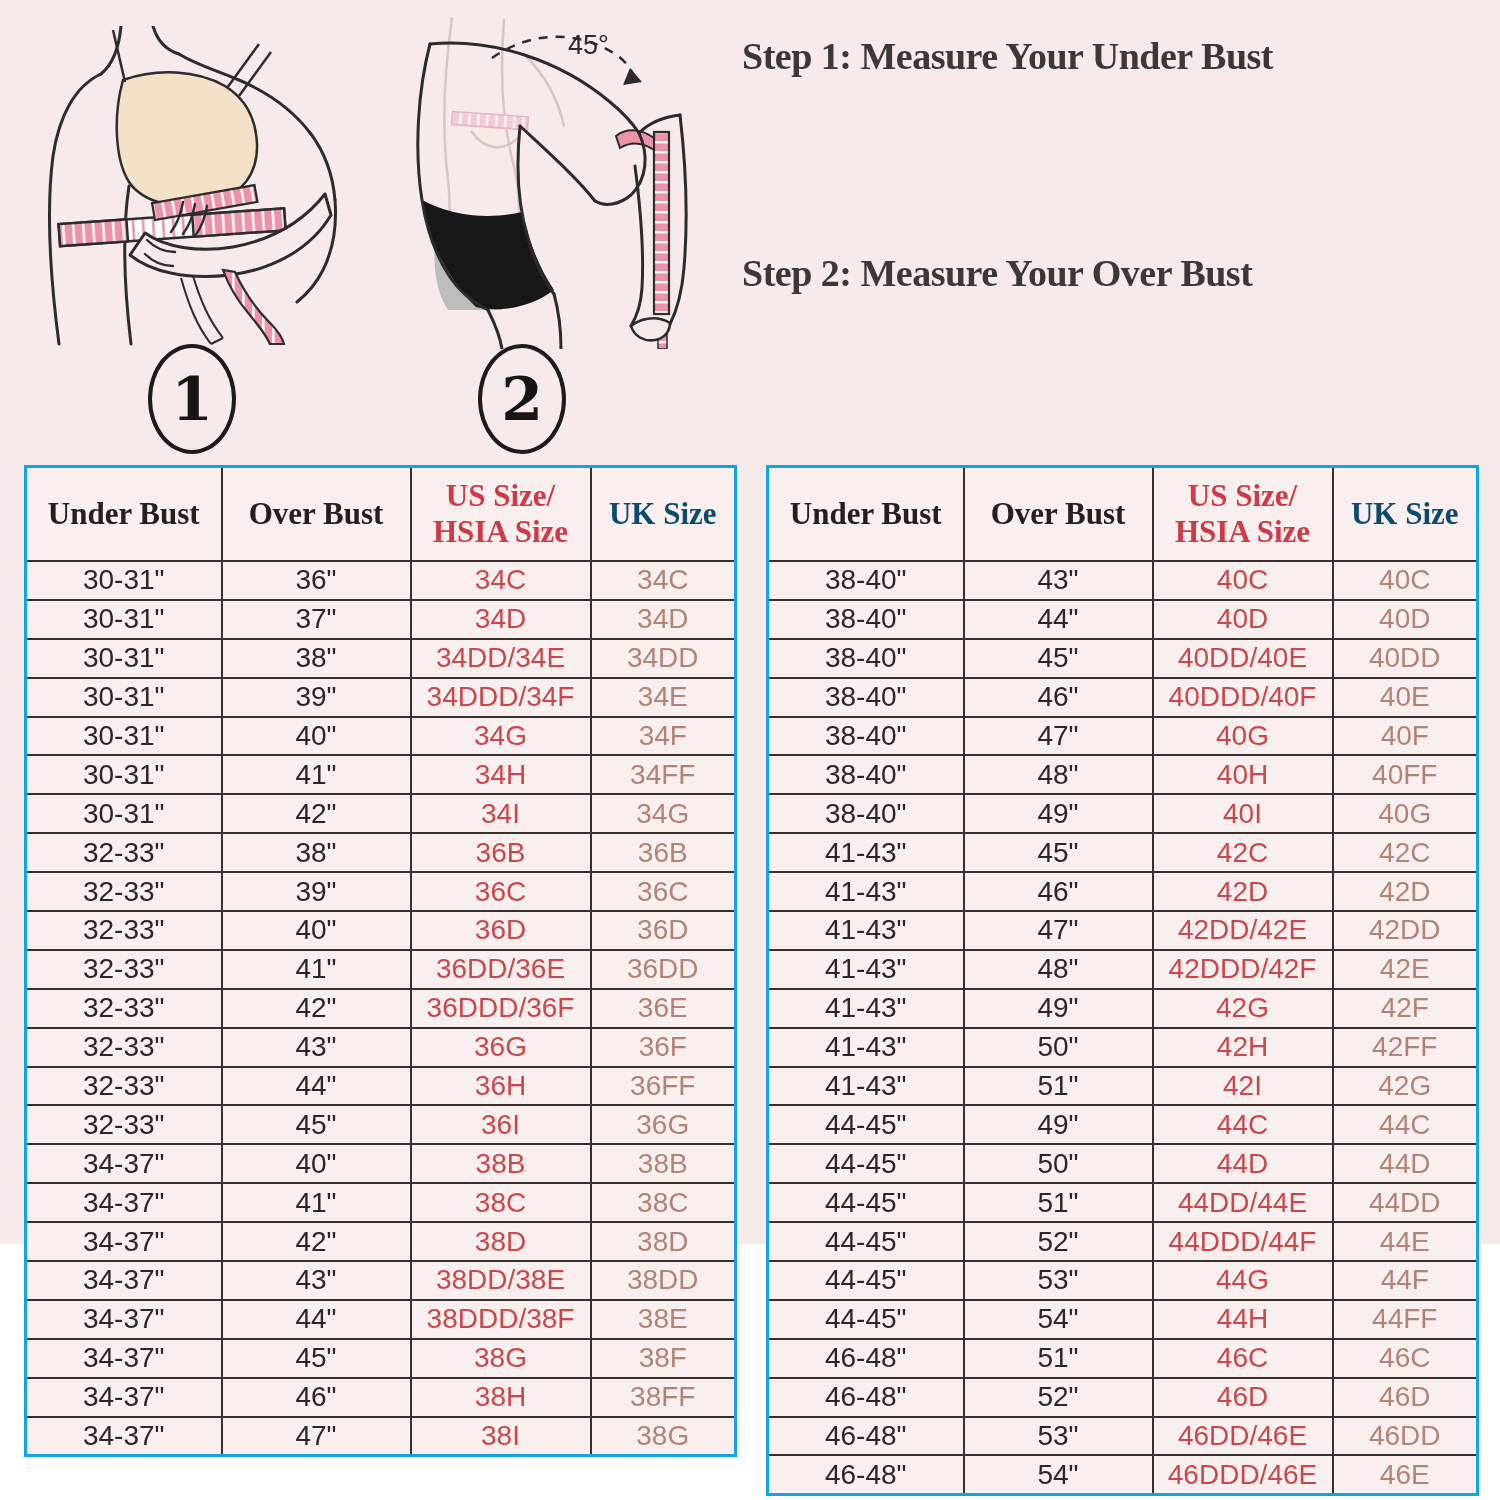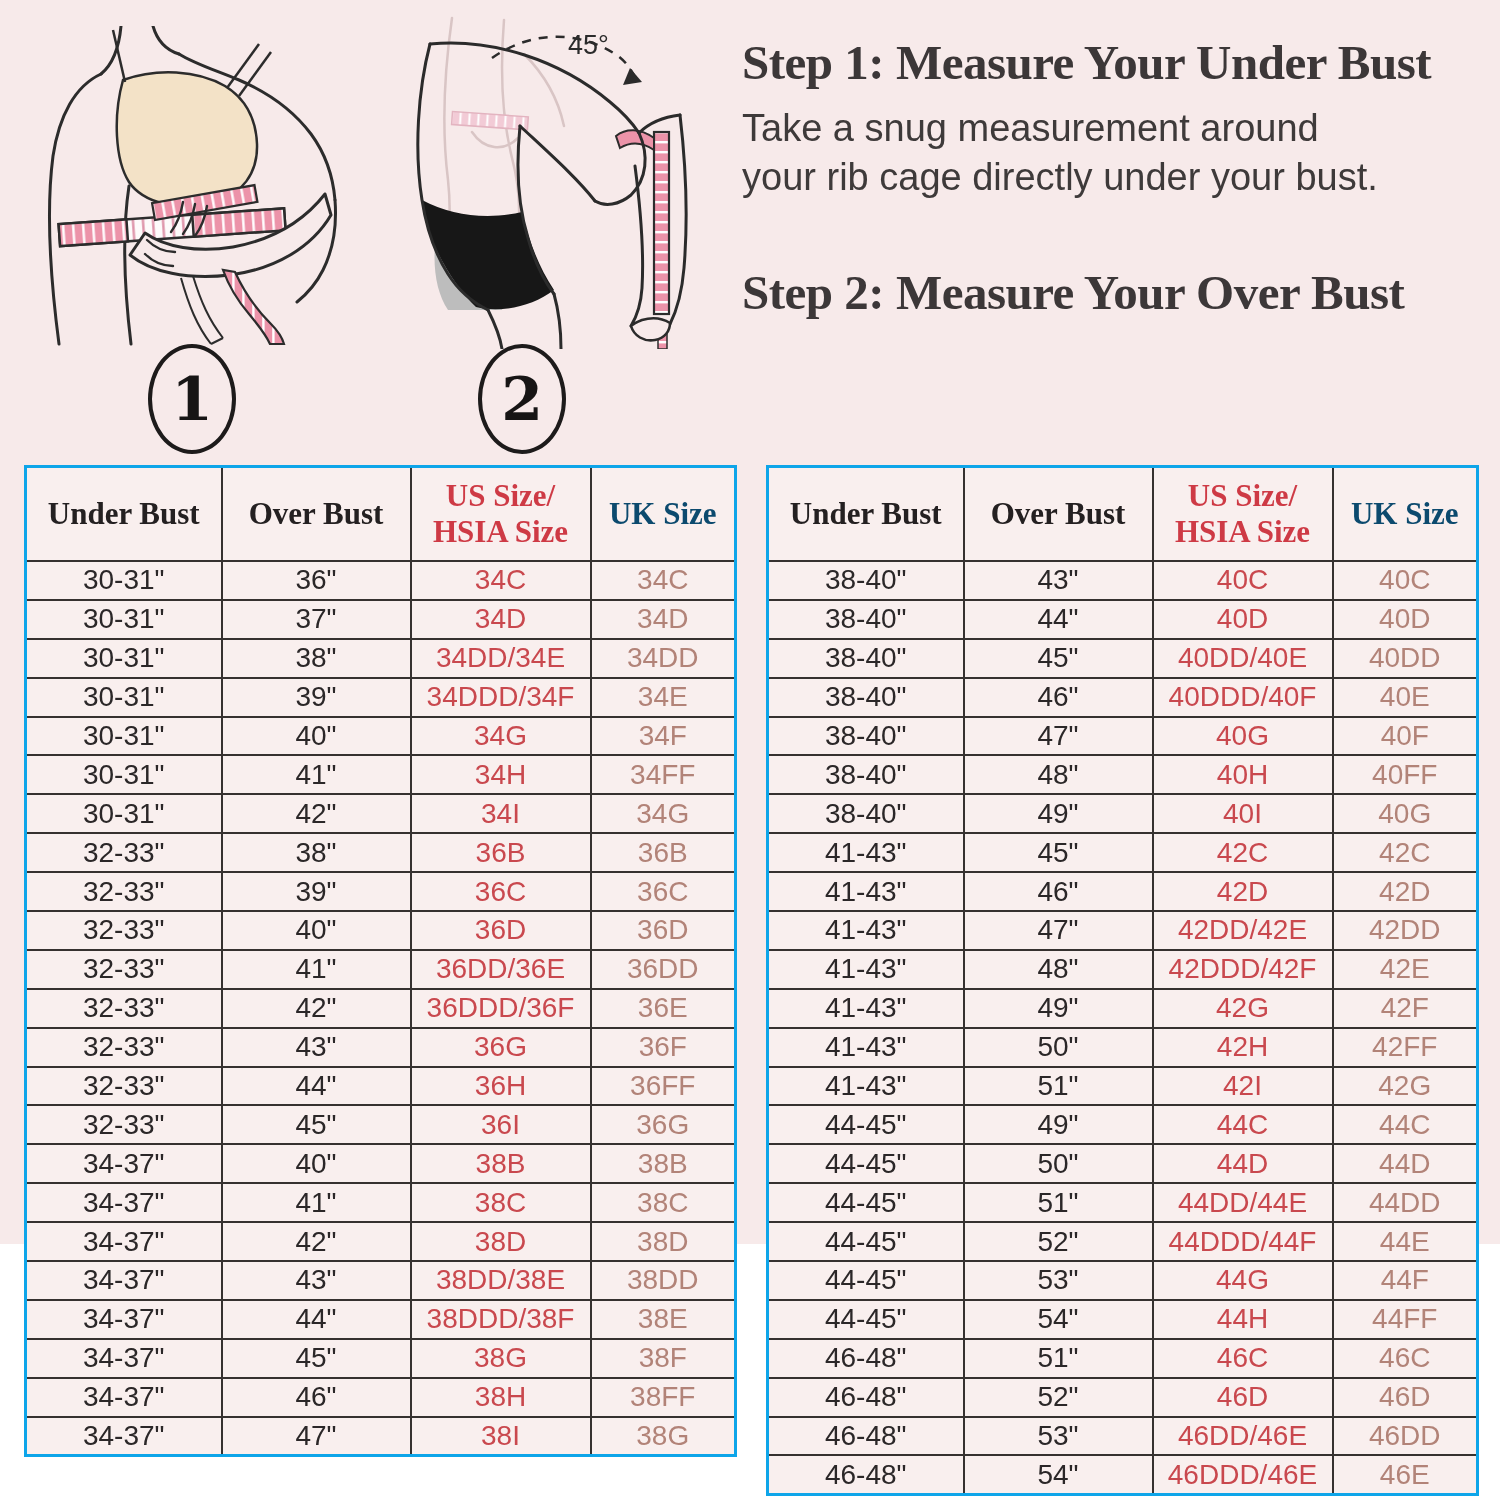--- a/index.html
+++ b/index.html
@@ -1,20 +1,20 @@
 <!DOCTYPE html>
 <html><head>
 <meta charset="utf-8">
 <style>
   html,body{margin:0;padding:0;width:1500px;height:1500px;overflow:hidden;}
   .canvas{position:relative;width:1500px;height:1244px;background:#f7eaea;font-family:"Liberation Sans",sans-serif;}
   
   .step-title{position:absolute;left:742px;margin:0;font-family:"Liberation Serif",serif;
-    font-weight:700;font-size:49px;color:#3c3738;letter-spacing:-0.5px;white-space:nowrap;}
-  .t1{top:34px;} .t2{top:264px;font-family:Liberation Serif, serif;}
+    font-weight:700;font-size:38px;color:#3c3738;letter-spacing:-0.5px;white-space:nowrap;}
+  .t1{top:34px;} .t2{top:251px;font-family:Liberation Serif, serif;}
   .step-body{position:absolute;left:742px;margin:0;font-size:38px;line-height:49px;color:#3e3a3a;
     white-space:pre-line;}
   .b1{top:104px;} .b2{top:328px;}
   
   .fig{position:absolute;}
   .fig1{left:35px;top:26px;width:330px;height:320px;}
   .fig2{left:372px;top:14px;width:335px;height:335px;}
   .badge{position:absolute;width:80px;height:102px;border:4px solid #1d1b1b;border-radius:50%;
     display:flex;align-items:center;justify-content:center;font-family:"DejaVu Serif",serif;
     font-weight:700;font-size:60px;color:#171515;}
@@ -137,22 +137,20 @@
   </svg>
 
   <div class="badge badge1">
     <span>1</span>
   </div>
   <div class="badge badge2">
     <span>2</span>
   </div>
 
   <h2 class="step-title t1">Step 1: Measure Your Under Bust</h2>
-  <p class="step-body b1">Take a snug measurement around
-your rib cage directly under your bust.</p>
   <h2 class="step-title t2">Step 2: Measure Your Over Bust</h2>
 
   <table class="size-table left">
     <colgroup>
         <col class="w1">
         <col class="w2">
         <col class="w3">
         <col class="w4">
       </colgroup>
     <thead>

